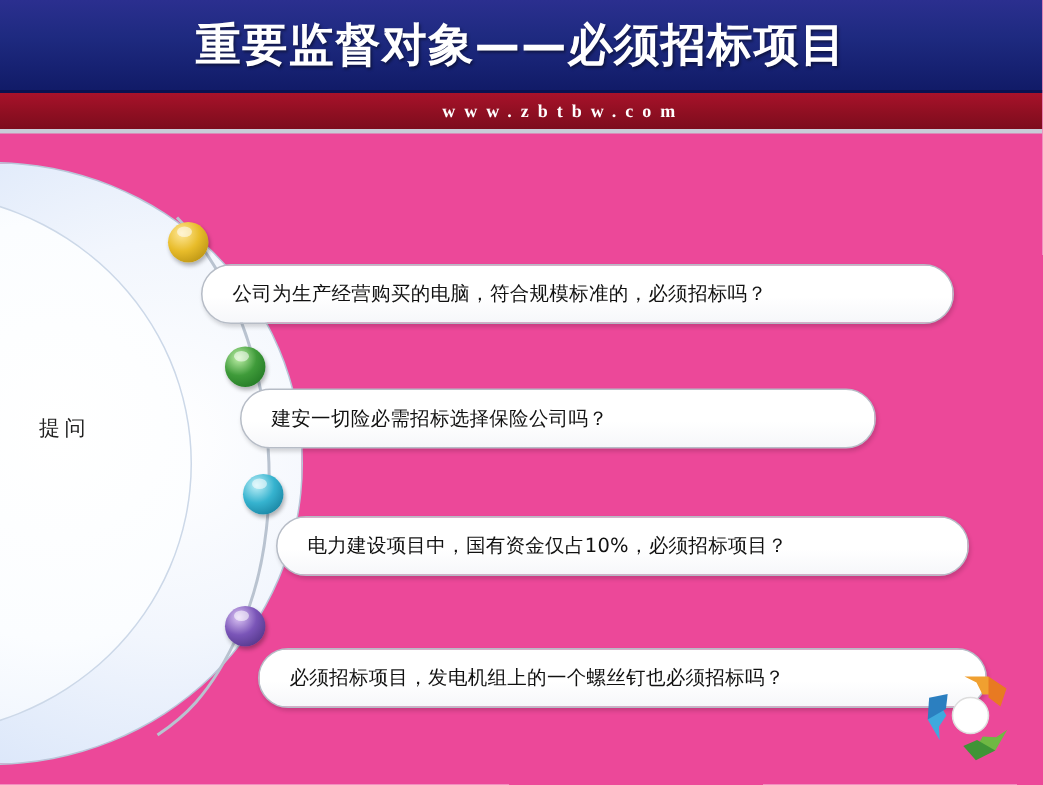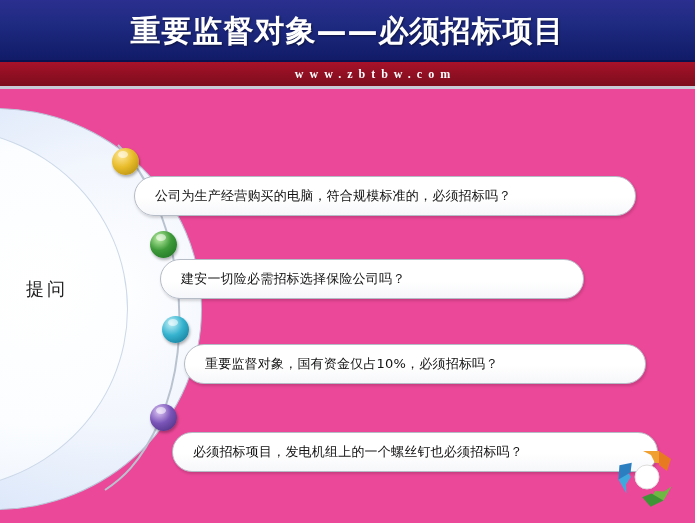--- a/index.html
+++ b/index.html
@@ -104,21 +104,21 @@
     width: 372px;
     height: 360px;
     border-radius: 50%;
     background: radial-gradient(circle at 76% 44%, #ffffff 0%, #fbfdff 40%, #eaf1fc 72%, #dbe7f8 100%);
     border: 1px solid #ccd8e8;
   }
   .label-ask {
     position: absolute;
     left: 26px;
     top: 277px;
-    font-size: 18px;
+    font-size: 14px;
     color: #222222;
     letter-spacing: 3px;
     font-family: "DejaVu Sans", sans-serif;
   }
 
   
   .arc-svg {
     position: absolute;
     left: 0;
     top: 90px;
@@ -226,21 +226,21 @@
   <div class="row" id="row-2">
     <div class="bullet green"></div>
     <div class="callout">
       <span class="callout-text">建安一切险必需招标选择保险公司吗？</span>
     </div>
   </div>
 
   <div class="row" id="row-3">
     <div class="bullet cyan"></div>
     <div class="callout">
-      <span class="callout-text">重要监督对象，国有资金仅占10%，必须招标吗？</span>
+      <span class="callout-text">电力建设项目中，国有资金仅占10%，必须招标项目？</span>
     </div>
   </div>
 
   <div class="row" id="row-4">
     <div class="bullet purple"></div>
     <div class="callout">
       <span class="callout-text">必须招标项目，发电机组上的一个螺丝钉也必须招标吗？</span>
     </div>
   </div>
 

